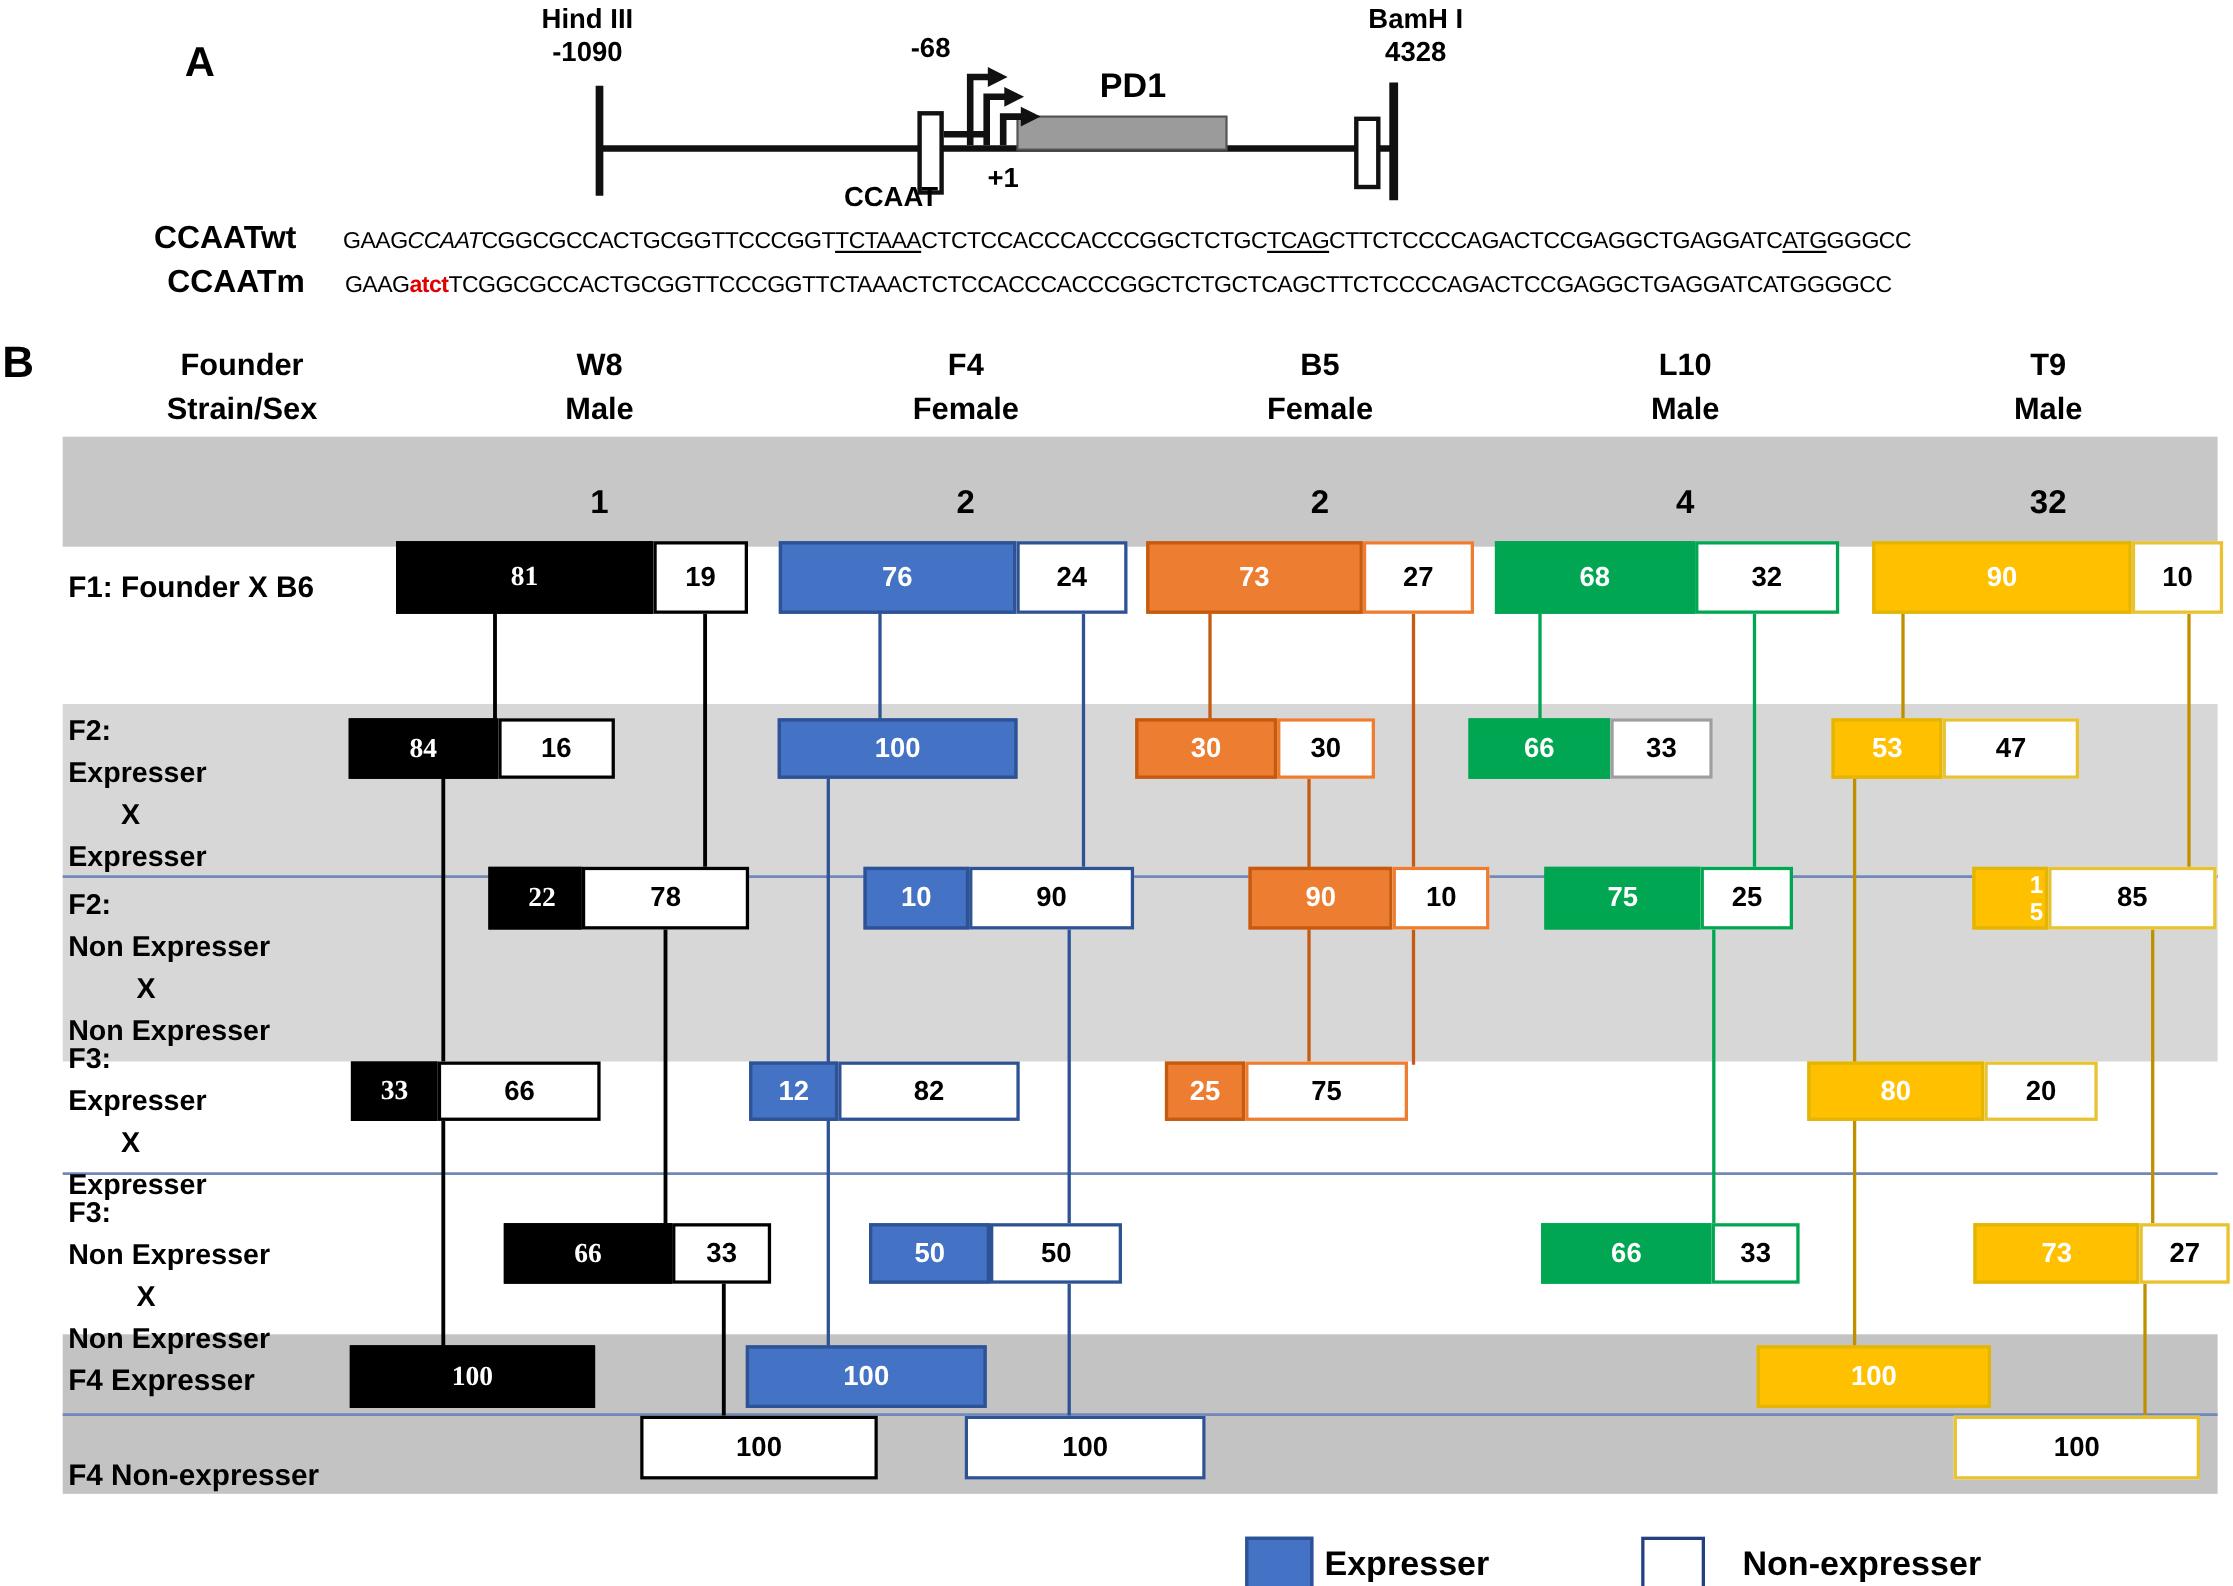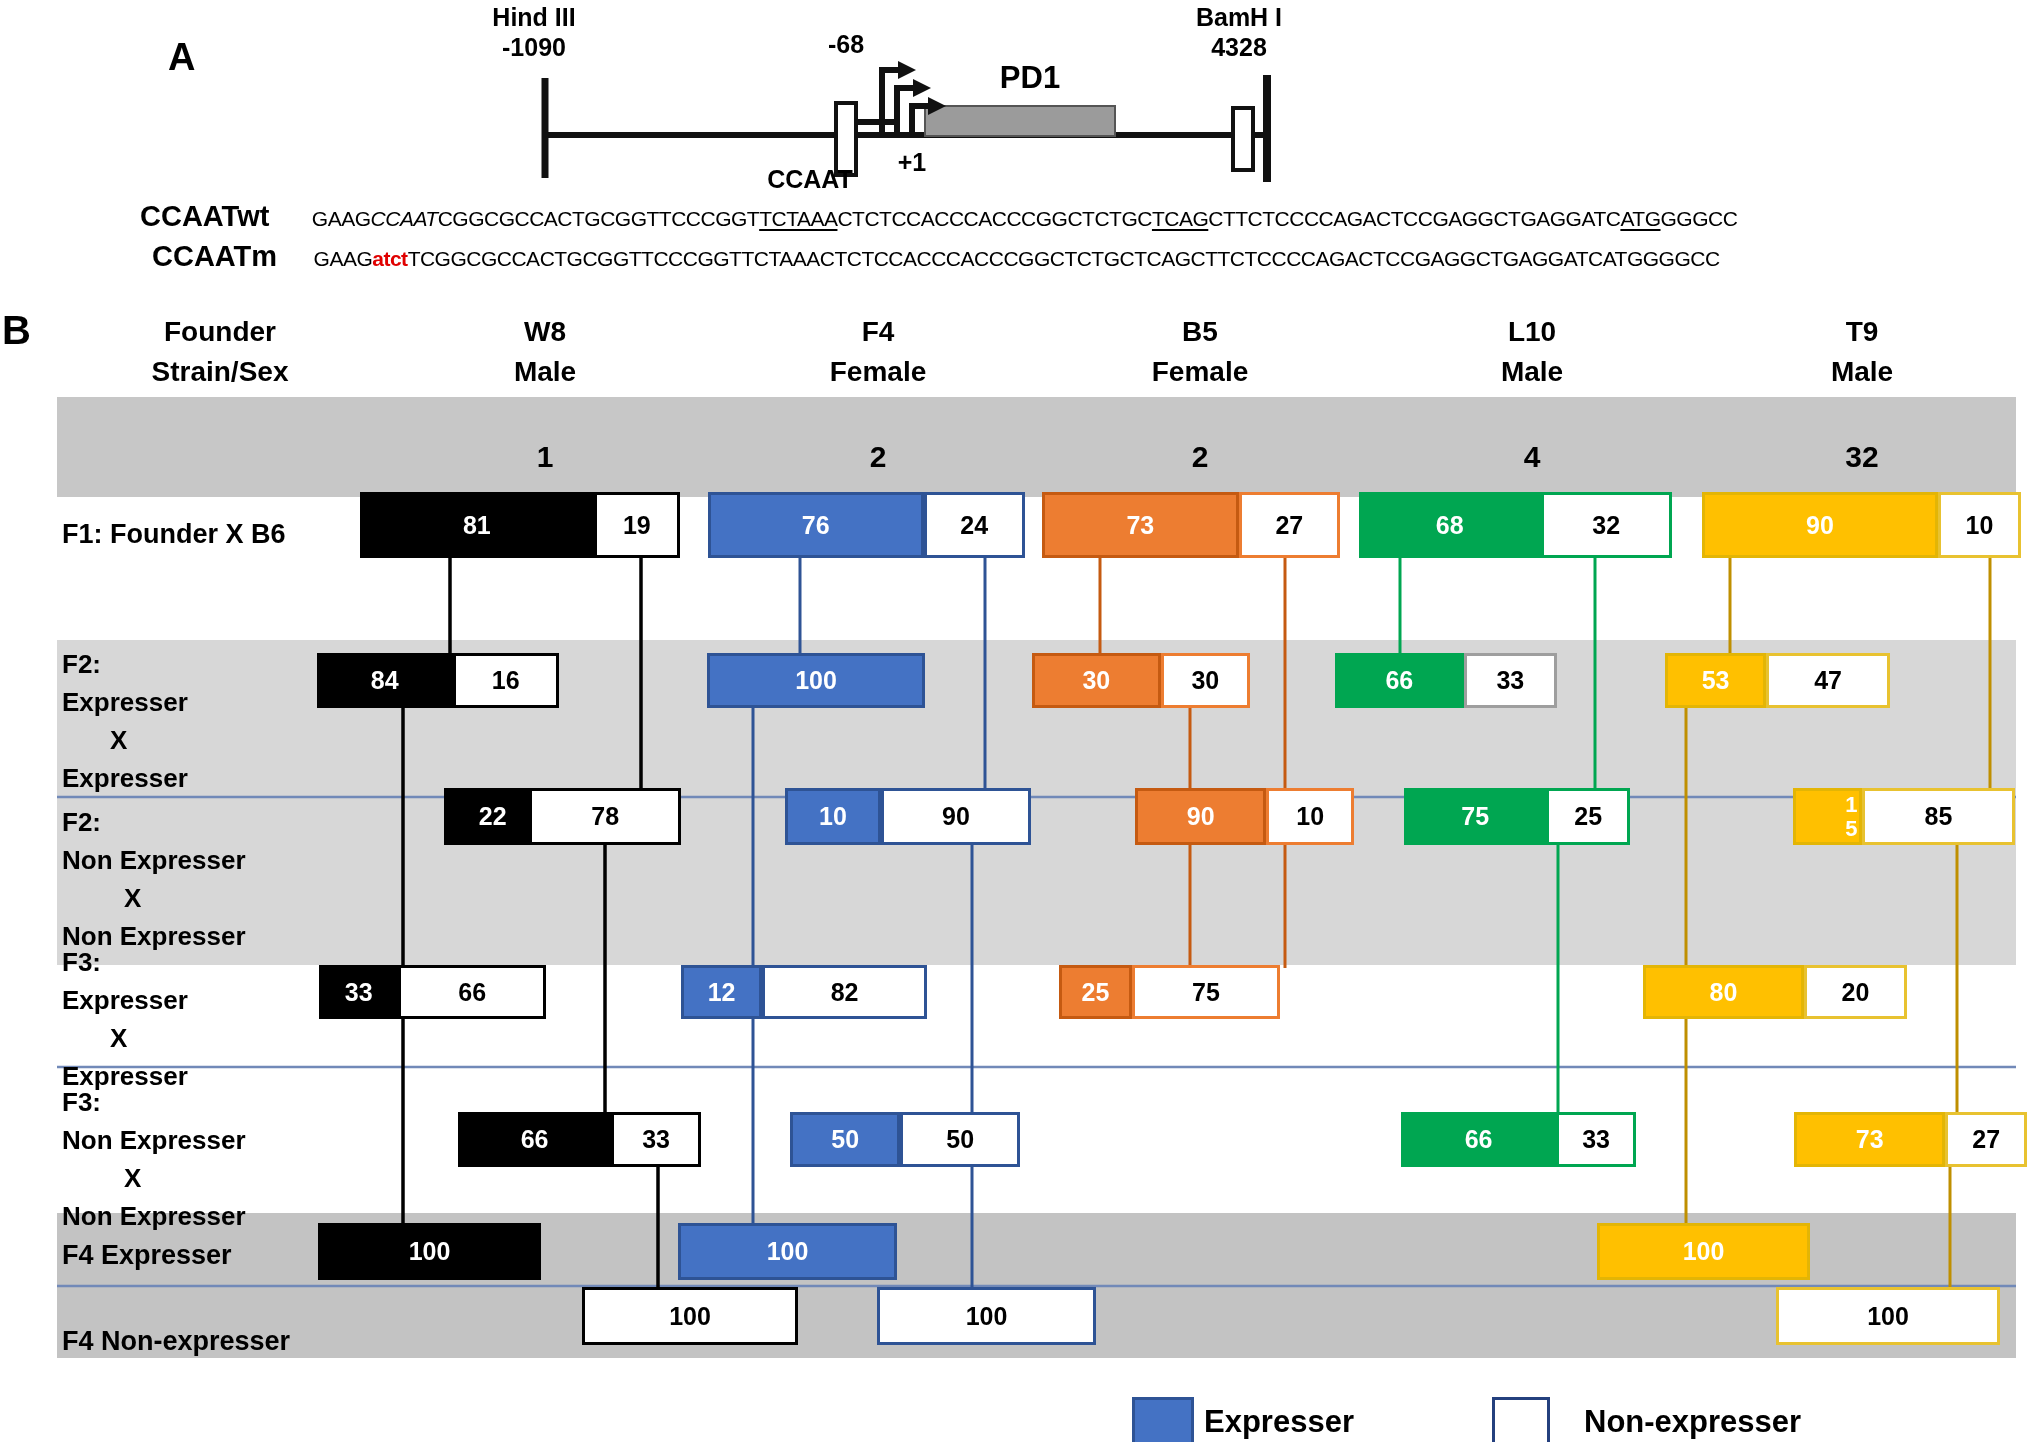--- a/index.html
+++ b/index.html
@@ -22,21 +22,21 @@
   .seqlab{font-weight:bold;font-size:29px;}
   .seq{font-size:21px;letter-spacing:-0.5px;font-weight:500;}
   .seq .it{font-style:italic;}
   .seq .un{text-decoration:underline;text-decoration-thickness:2px;text-underline-offset:3px;}
   .seq .red{color:#e00000;font-weight:bold;}
   .bar{position:absolute;z-index:3;display:flex;}
   .seg{display:flex;align-items:center;justify-content:center;border:3px solid;
        font-size:25px;font-weight:600;box-sizing:border-box;}
   .seg.fill{color:#fff;}
   .seg.open{background:#fff;color:#000;}
-  .c-black .fill{background:#000;border-color:#000;}
+  .c-black .fill{background:#000;border-color:#000;font-family:Liberation Serif, serif;}
   .c-black .open{border-color:#000;}
   .c-blue .fill{background:#4472C4;border-color:#2E5395;}
   .c-blue .open{border-color:#2E5395;}
   .c-orange .fill{background:#ED7D31;border-color:#C55A11;}
   .c-orange .open{border-color:#ED7D31;}
   .c-green .fill{background:#00A651;border-color:#00A651;}
   .c-green .open{border-color:#00A651;}
   .c-yellow .fill{background:#FFC000;border-color:#E3B505;}
   .c-yellow .open{border-color:#E8C230;}
   .stack{display:inline-block;width:15px;line-height:1.05;word-break:break-all;
@@ -113,21 +113,21 @@
       <line x1="1950" y1="1165" x2="1950" y2="1292"></line>
     </g>
   </svg>
 
   <div class="lbl panel-letter" style="left:168px;top:36px;font-size:38px;">A</div>
   <div class="lbl center" style="left:459px;top:2px;width:150px;font-size:25px;line-height:30px;">
     <div>Hind III</div>
     <div>-1090</div>
   </div>
   <div class="lbl center" style="left:796px;top:30px;width:100px;font-size:25px;">-68</div>
-  <div class="lbl center" style="left:1164px;top:2px;width:150px;font-size:25px;line-height:30px;">
+  <div class="lbl center" style="left:1212px;top:2px;width:150px;font-size:25px;line-height:30px;">
     <div>BamH I</div>
     <div>4328</div>
   </div>
   <div class="lbl center" style="left:955px;top:60px;width:150px;font-size:31px;">PD1</div>
   <div class="lbl center" style="left:735px;top:165px;width:150px;font-size:25px;">CCAAT</div>
   <div class="lbl center" style="left:862px;top:148px;width:100px;font-size:25px;">+1</div>
 
   <div class="seqrow" style="left:140px;top:200px;">
     <span class="seqlab">CCAATwt</span>
     <span class="seq" style="margin-left:38px;"><span>GAAG</span><span class="it">CCAAT</span><span>CGGCGCCACTGCGGTTCCCGGT</span><span class="un">TCTAAA</span><span>CTCTCCACCCACCCGGCTCTGC</span><span class="un">TCAG</span><span>CTTCTCCCCAGACTCCGAGGCTGAGGATC</span><span class="un">ATG</span><span>GGGCC</span></span>

